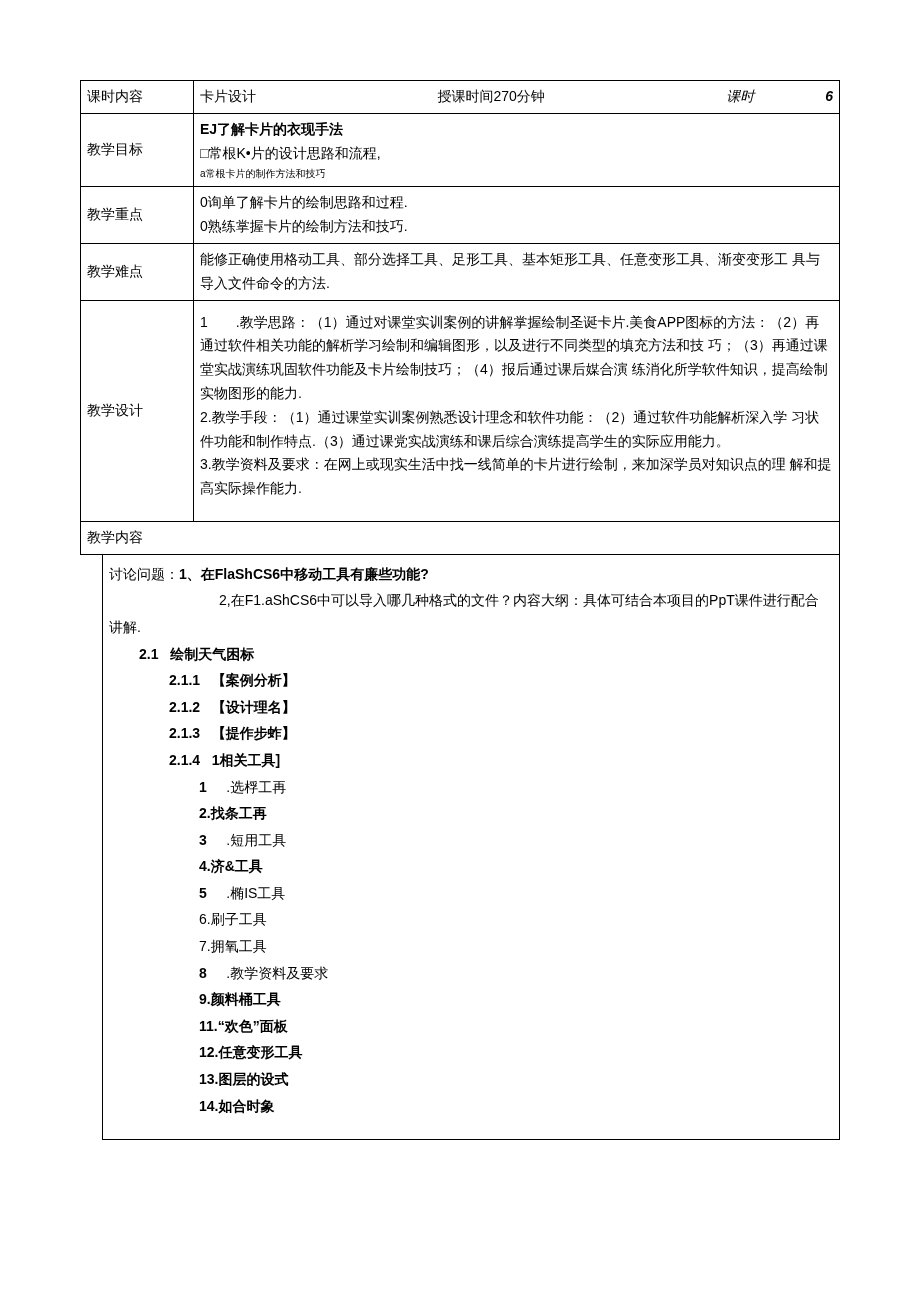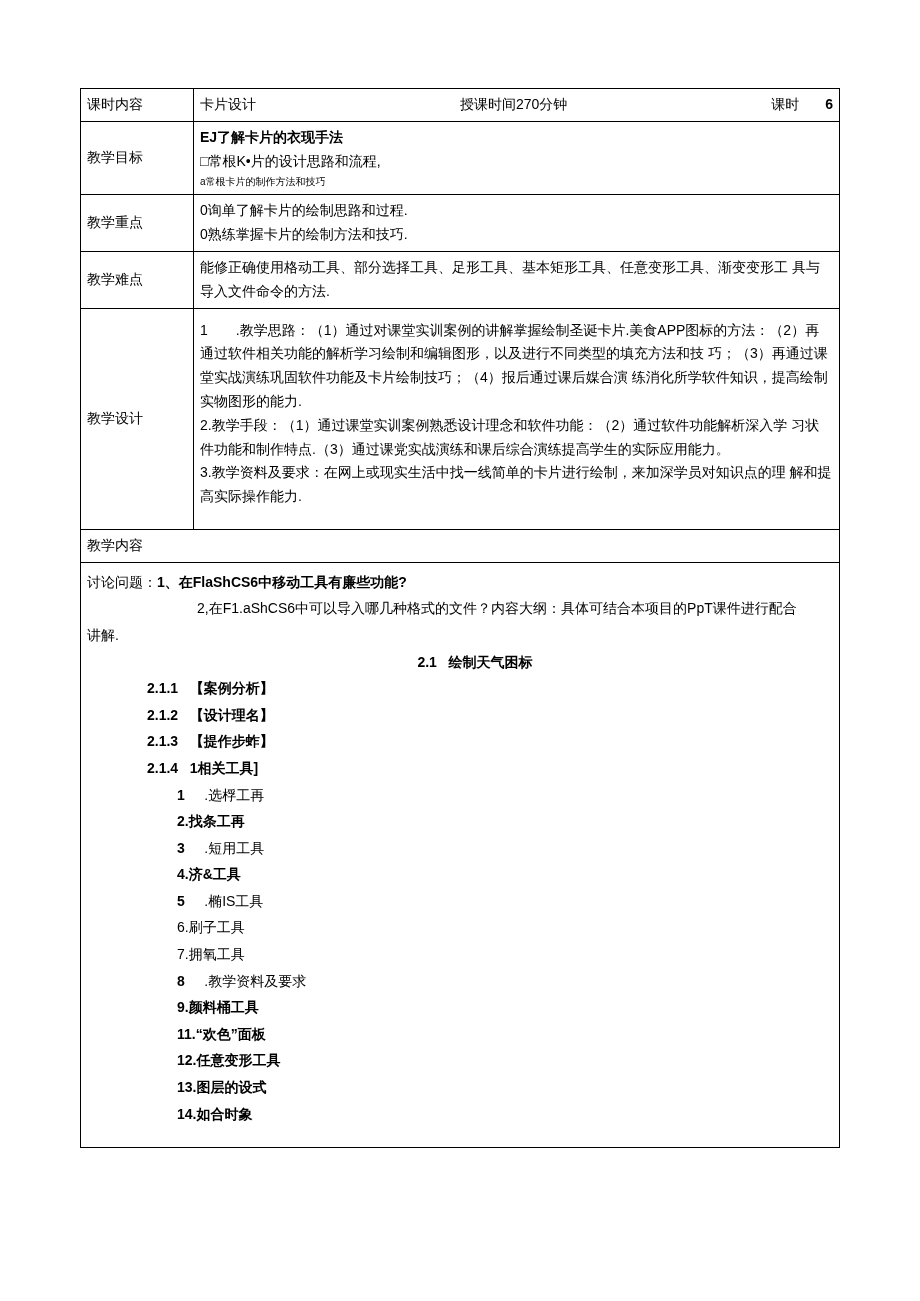--- a/index.html
+++ b/index.html
@@ -9,21 +9,20 @@
     background: #fff;
     margin: 0;
     padding: 80px;
     width: 920px;
     box-sizing: border-box;
   }
   table.main {
     border-collapse: collapse;
     width: 100%;
     table-layout: fixed;
-    margin-top: 8px;
   }
   table.main td {
     border: 1px solid #000;
     padding: 4px 6px;
     vertical-align: middle;
     line-height: 1.7;
     word-wrap: break-word;
   }
   .col-label {
     width: 100px;
@@ -34,37 +33,38 @@
   .goals-cell {
     position: relative;
     height: 60px;
     overflow: hidden;
   }
   .content-body {
     border: 1px solid #000;
     border-top: none;
     padding: 6px 6px 20px 6px;
     line-height: 1.9;
+    margin-left: 22px;
   }
-  .indent-1 { padding-left: 30px; text-align: center; }
+  .indent-1 { padding-left: 30px; }
   .indent-2 { padding-left: 60px; }
   .indent-3 { padding-left: 90px; }
 </style>
 </head>
 <body>
 
 <table class="main">
   <tbody>
       <tr>
     <td class="col-label">课时内容</td>
     <td>
       <div style="display:flex; justify-content:space-between; align-items:flex-end;">
         <span>卡片设计</span>
         <span>授课时间270分钟</span>
-        <span style="display:flex; gap:26px;">
+        <span style="display:flex; gap:71px;font-style:italic;">
           <span>课时</span>
           <span class="bold">6</span>
         </span>
       </div>
     </td>
   </tr>
   <tr>
     <td class="col-label">教学目标</td>
     <td class="goals-cell">
       <div><span class="bold">EJ了解卡片的衣现手法</span></div>

